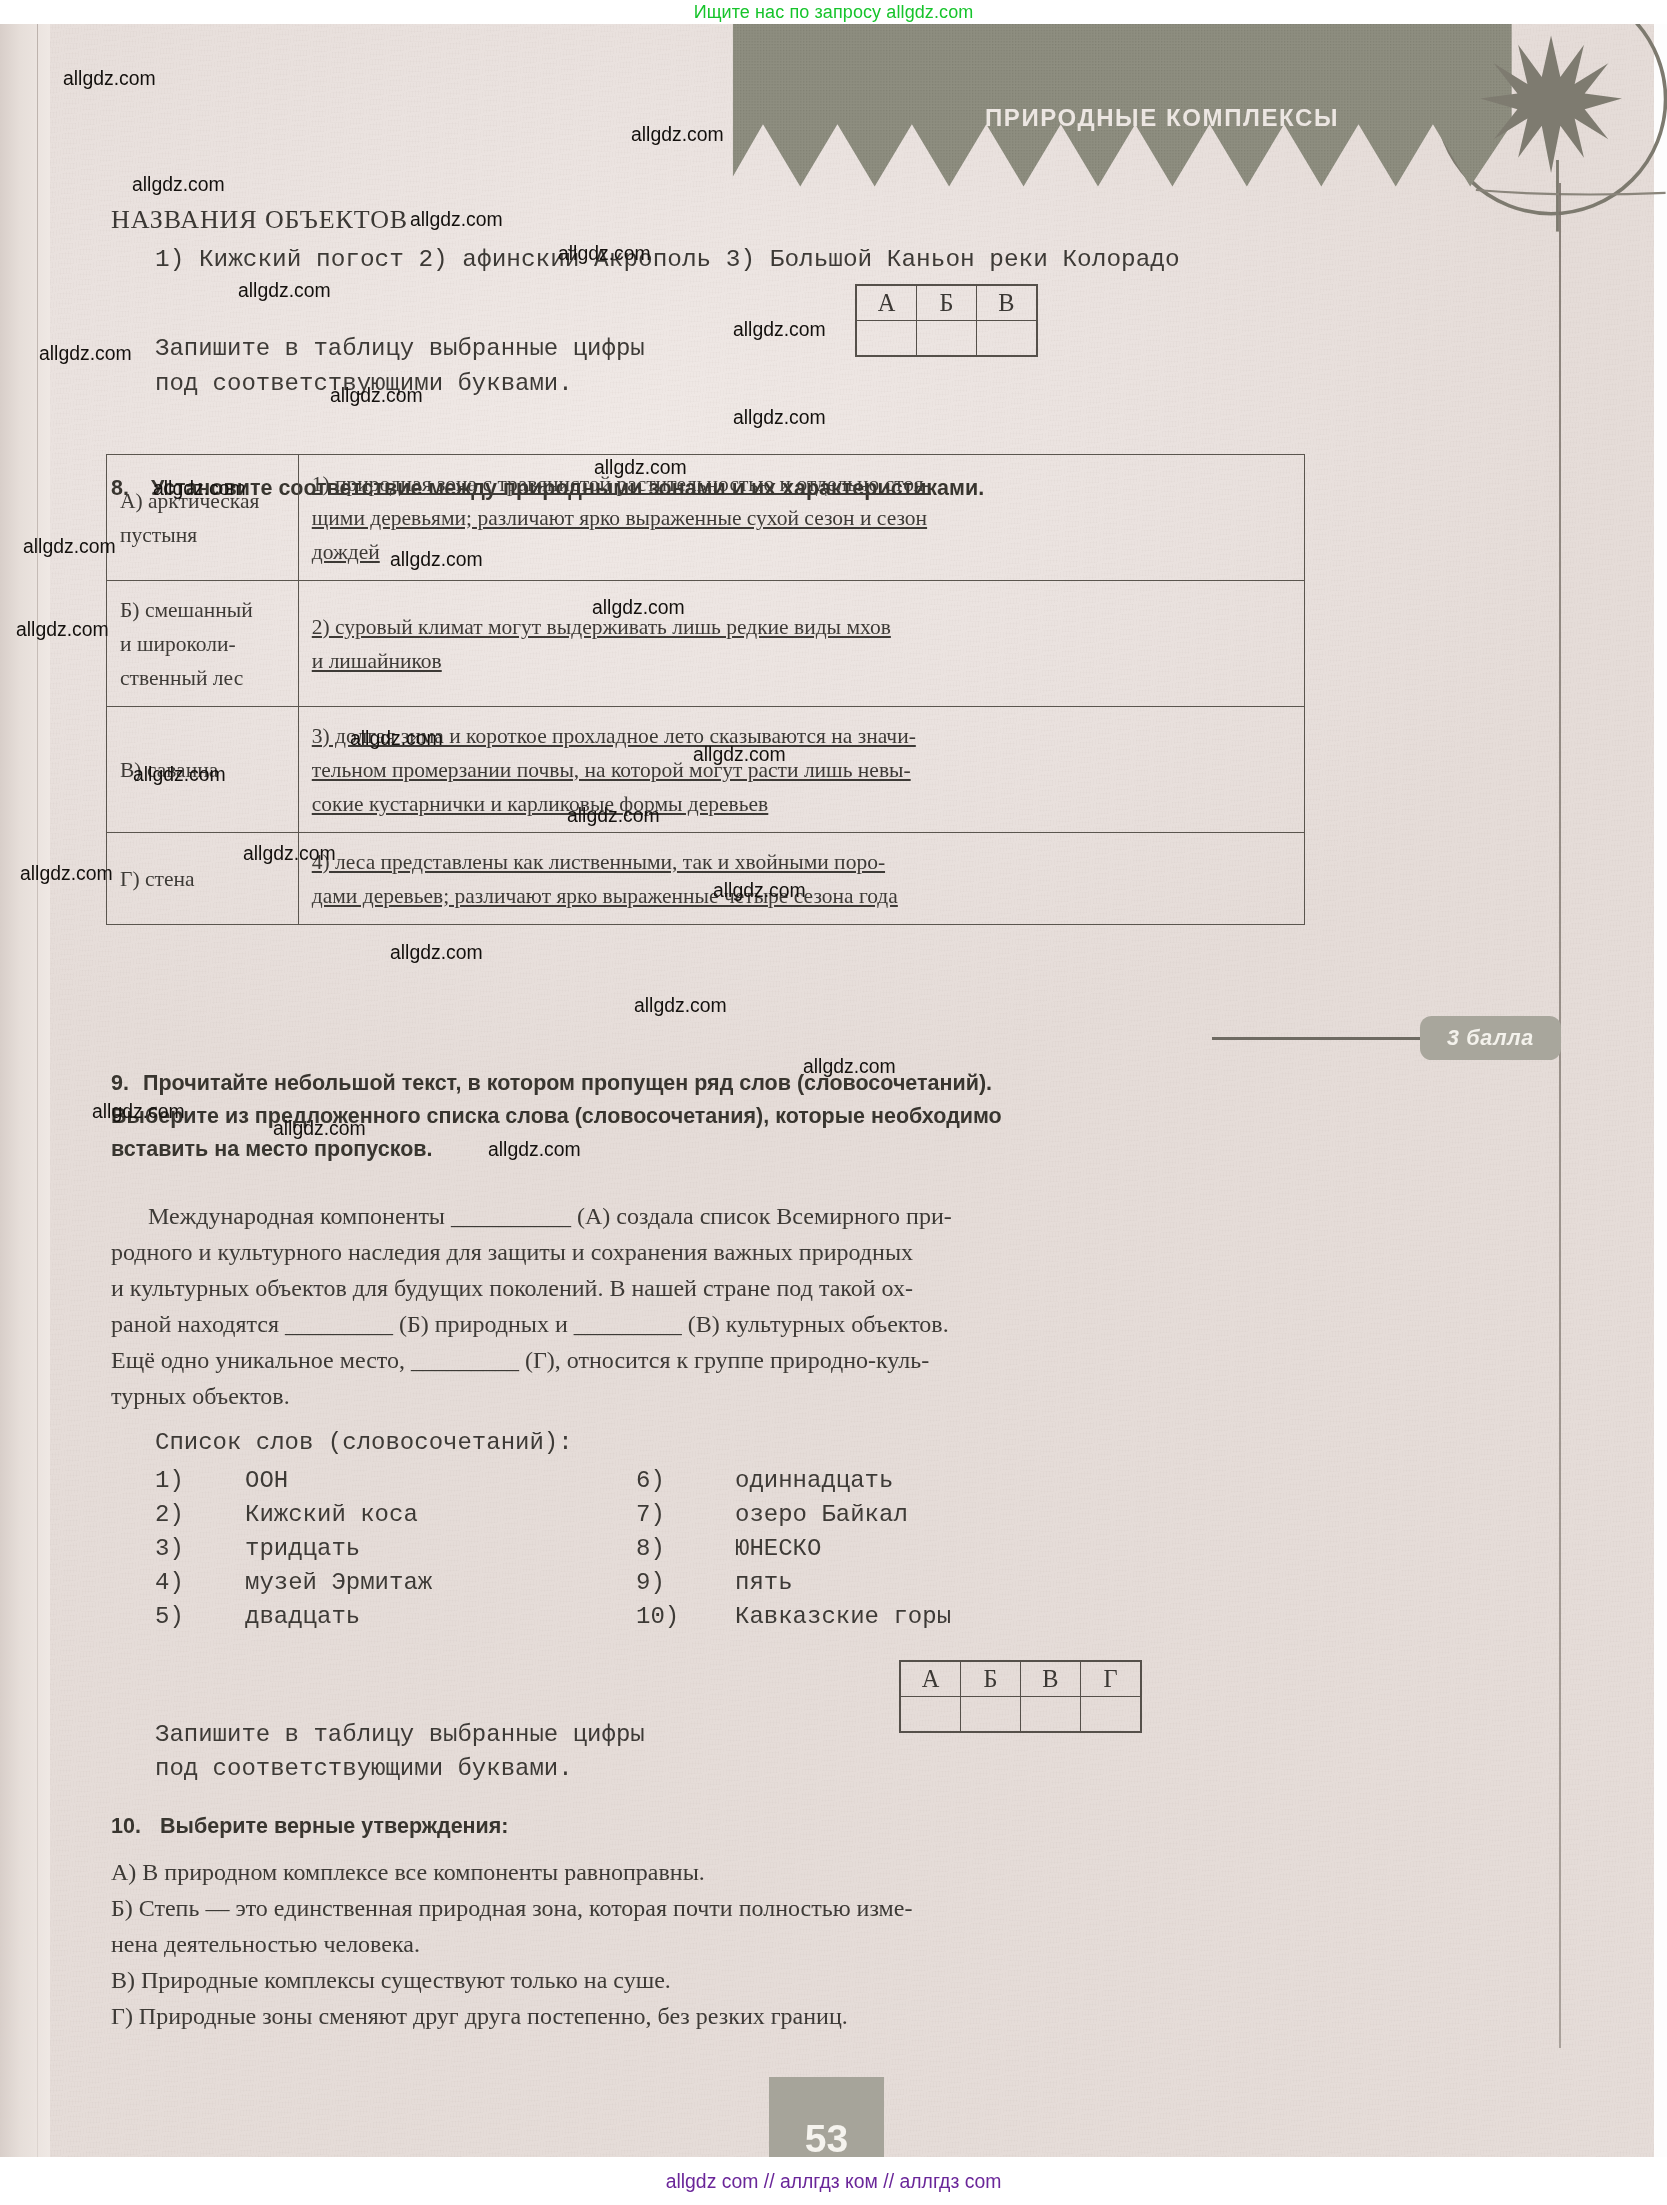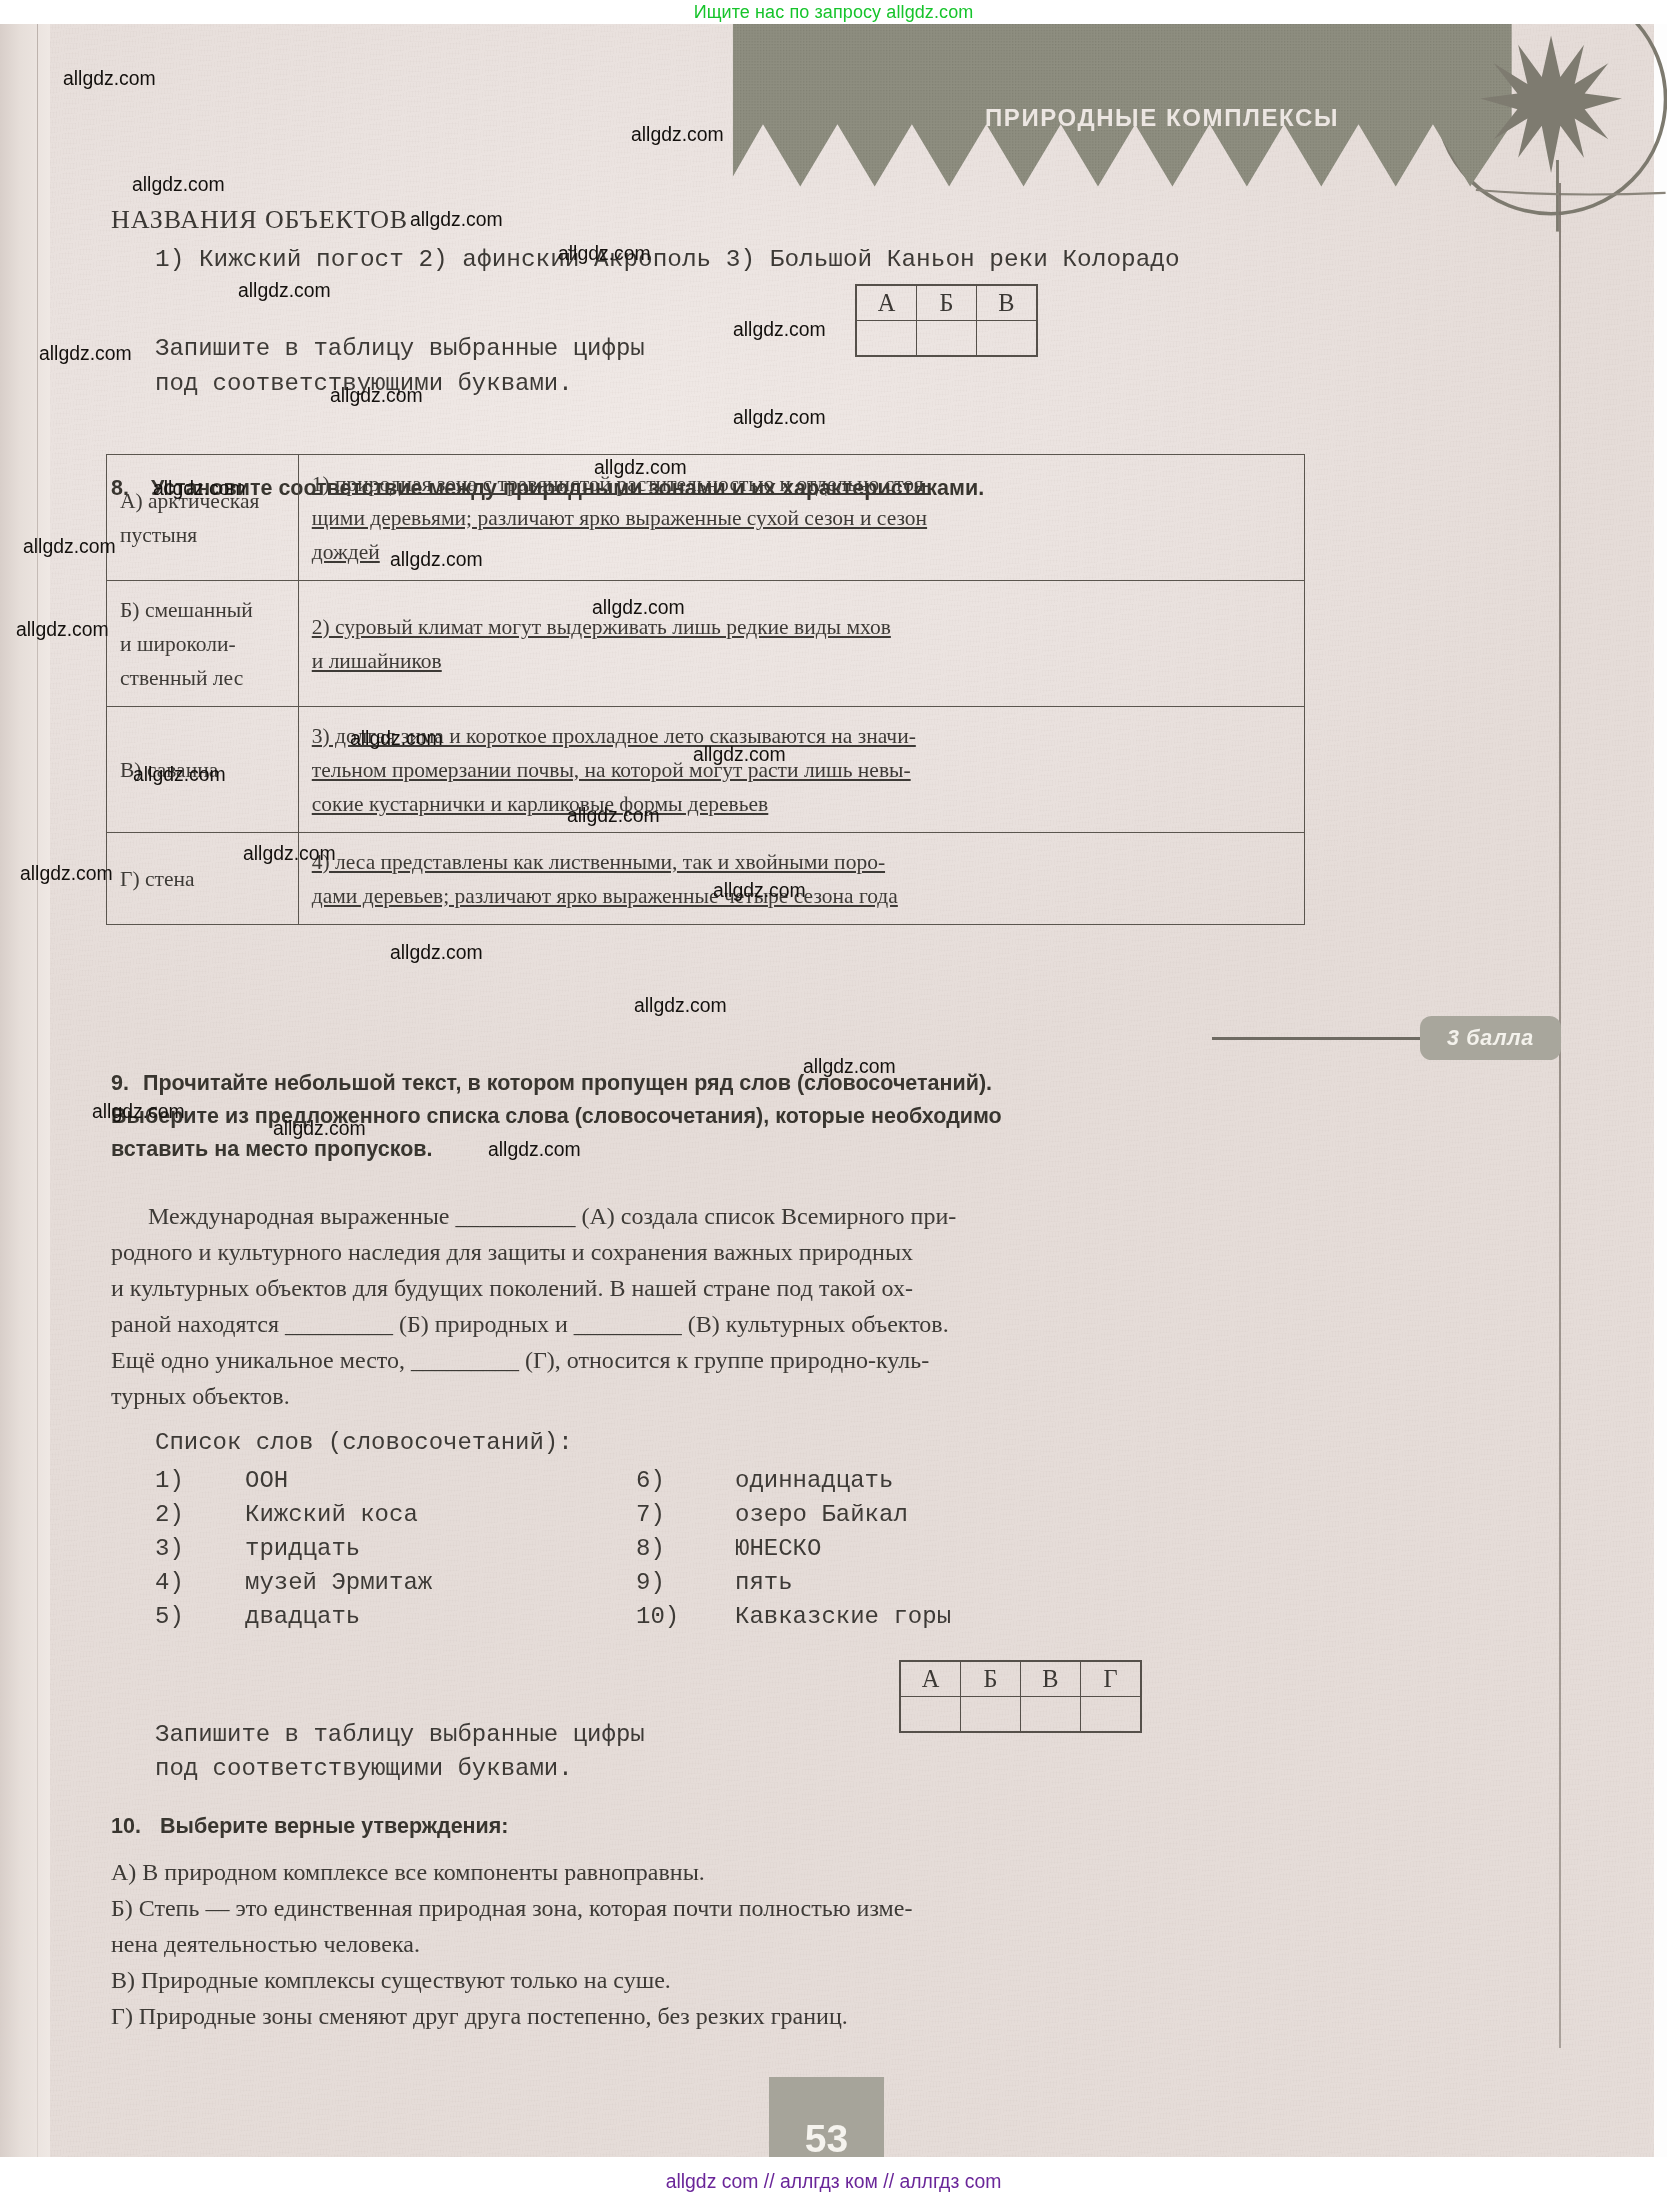--- a/index.html
+++ b/index.html
@@ -407,21 +407,21 @@
     <div class="blk task-head" style="left:111px; top:1043px; width:1262px;">
       <div style="display:flex;">
         <span style="width:32px; flex:none;">9.</span>
         <span>Прочитайте небольшой текст, в котором пропущен ряд слов (словосочетаний).</span>
       </div>
       <div>Выберите из предложенного списка слова (словосочетания), которые необходимо</div>
       <div>вставить на место пропусков.</div>
     </div>
 
     <div class="blk body-just" style="left:111px; top:1174px; width:1269px;">
-      <div style="text-indent:37px;">Международная  выраженные  __________  (А)  создала  список  Всемирного  при-</div>
+      <div style="text-indent:37px;">Международная  компоненты  __________  (А)  создала  список  Всемирного  при-</div>
       <div>родного  и  культурного  наследия  для  защиты  и  сохранения  важных  природных</div>
       <div>и  культурных  объектов  для  будущих  поколений.  В  нашей  стране  под  такой  ох-</div>
       <div>раной  находятся  _________  (Б)  природных  и  _________  (В)  культурных  объектов.</div>
       <div>Ещё  одно  уникальное  место,  _________  (Г),  относится  к  группе  природно-куль-</div>
       <div>турных  объектов.</div>
     </div>
 
     <div class="blk body-line" style="left:111px; top:1402px;">Список слов (словосочетаний):</div>
 
     <div class="blk" style="left:111px; top:1440px;">

